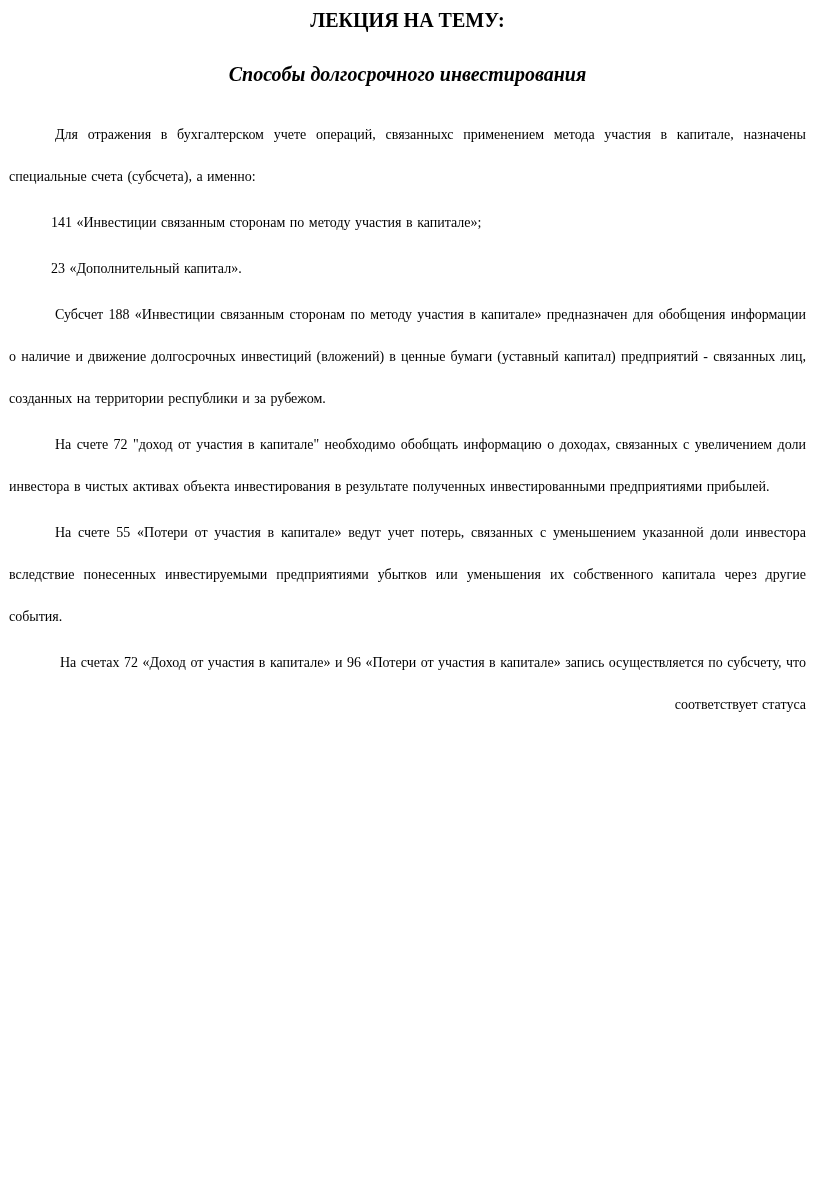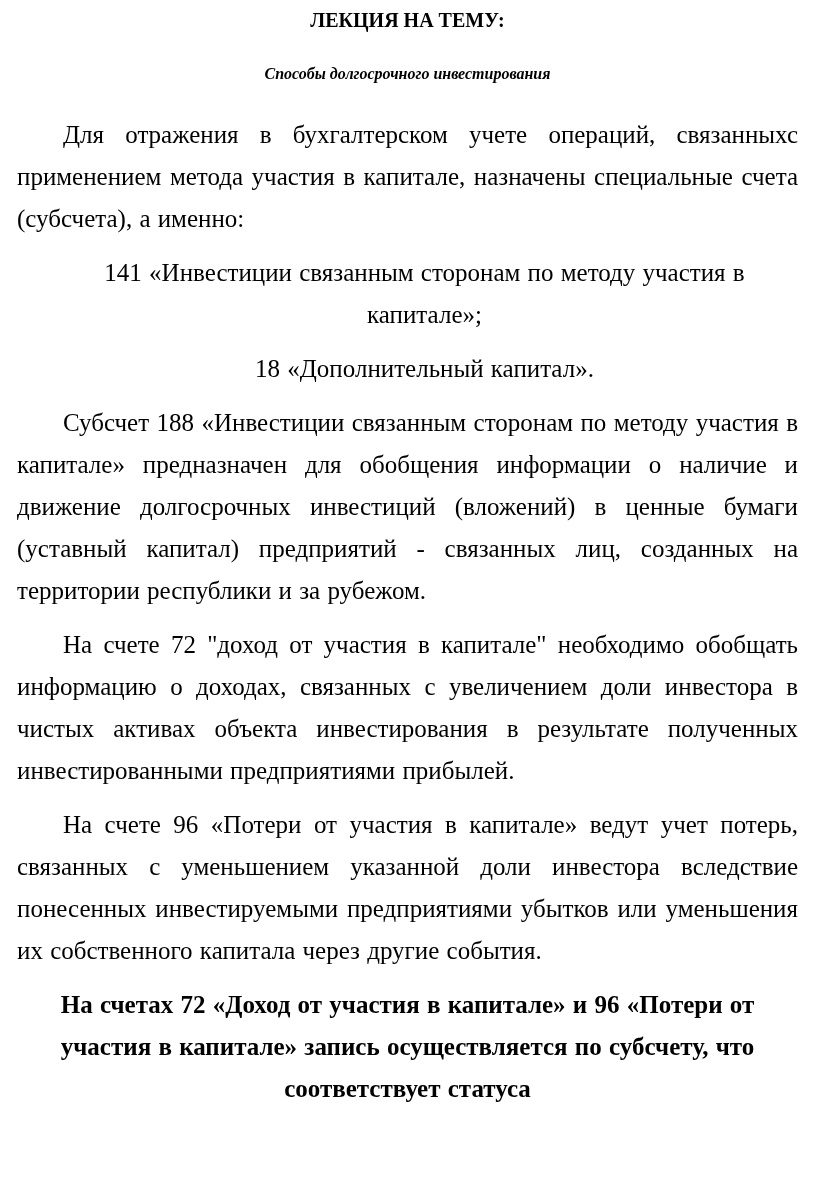--- a/index.html
+++ b/index.html
@@ -22,56 +22,55 @@
     text-align: center;
     font-weight: bold;
     font-size: 20px;
     line-height: 24px;
     margin: 2px 0 15px 0;
   }
   .doc-subtitle {
     text-align: center;
     font-weight: bold;
     font-style: italic;
-    font-size: 16px;
+    font-size: 20px;
     line-height: 24px;
     margin: 30px 0 0 0;
   }
   .content {
     margin-top: 28px;
   }
   .content p {
-    font-size: 25px;
+    font-size: 14px;
     line-height: 42px;
-    margin: 12px;
+    margin: 4px;
     word-spacing: 1px;
   }
   .para-indent {
     text-align: justify;
     text-indent: 46px;
   }
   .para-list {
     margin-left: 46px !important;
-    text-align: center;
+    text-align: left;
   }
   .para-plain {
-    text-align: center;
+    text-align: right;
     text-indent: 0;
-    font-weight: bold;
   }
 </style>
 </head>
 <body>
 
 <div class="page">
   <h1 class="doc-title">ЛЕКЦИЯ НА ТЕМУ:</h1>
   <h2 class="doc-subtitle">Способы долгосрочного инвестирования</h2>
 
   <div class="content">
     <p class="para-indent">Для отражения в бухгалтерском учете операций, связанныхс применением метода участия в капитале, назначены специальные  счета (субсчета), а именно:</p>
     <p class="para-list">141 «Инвестиции связанным сторонам по методу участия в капитале»;</p>
-    <p class="para-list">18 «Дополнительный капитал».</p>
+    <p class="para-list">23 «Дополнительный капитал».</p>
     <p class="para-indent">Субсчет 188 «Инвестиции связанным сторонам по методу участия в капитале» предназначен для обобщения информации о наличие и движение долгосрочных инвестиций (вложений) в ценные бумаги (уставный капитал) предприятий - связанных лиц, созданных на территории республики и за рубежом.</p>
     <p class="para-indent">На счете 72 "доход от участия в капитале" необходимо обобщать информацию о доходах, связанных с увеличением доли инвестора в чистых активах объекта инвестирования в результате полученных инвестированными предприятиями прибылей.</p>
-    <p class="para-indent">На счете 96 «Потери от участия в капитале» ведут учет потерь, связанных с уменьшением указанной доли инвестора вследствие понесенных инвестируемыми предприятиями убытков или уменьшения их собственного капитала через другие события.</p>
+    <p class="para-indent">На счете 55 «Потери от участия в капитале» ведут учет потерь, связанных с уменьшением указанной доли инвестора вследствие понесенных инвестируемыми предприятиями убытков или уменьшения их собственного капитала через другие события.</p>
     <p class="para-plain">На счетах 72 «Доход от участия в капитале» и 96 «Потери от участия в капитале» запись осуществляется по субсчету, что соответствует статуса</p>
   </div>
 </div>
 
 </body></html>

